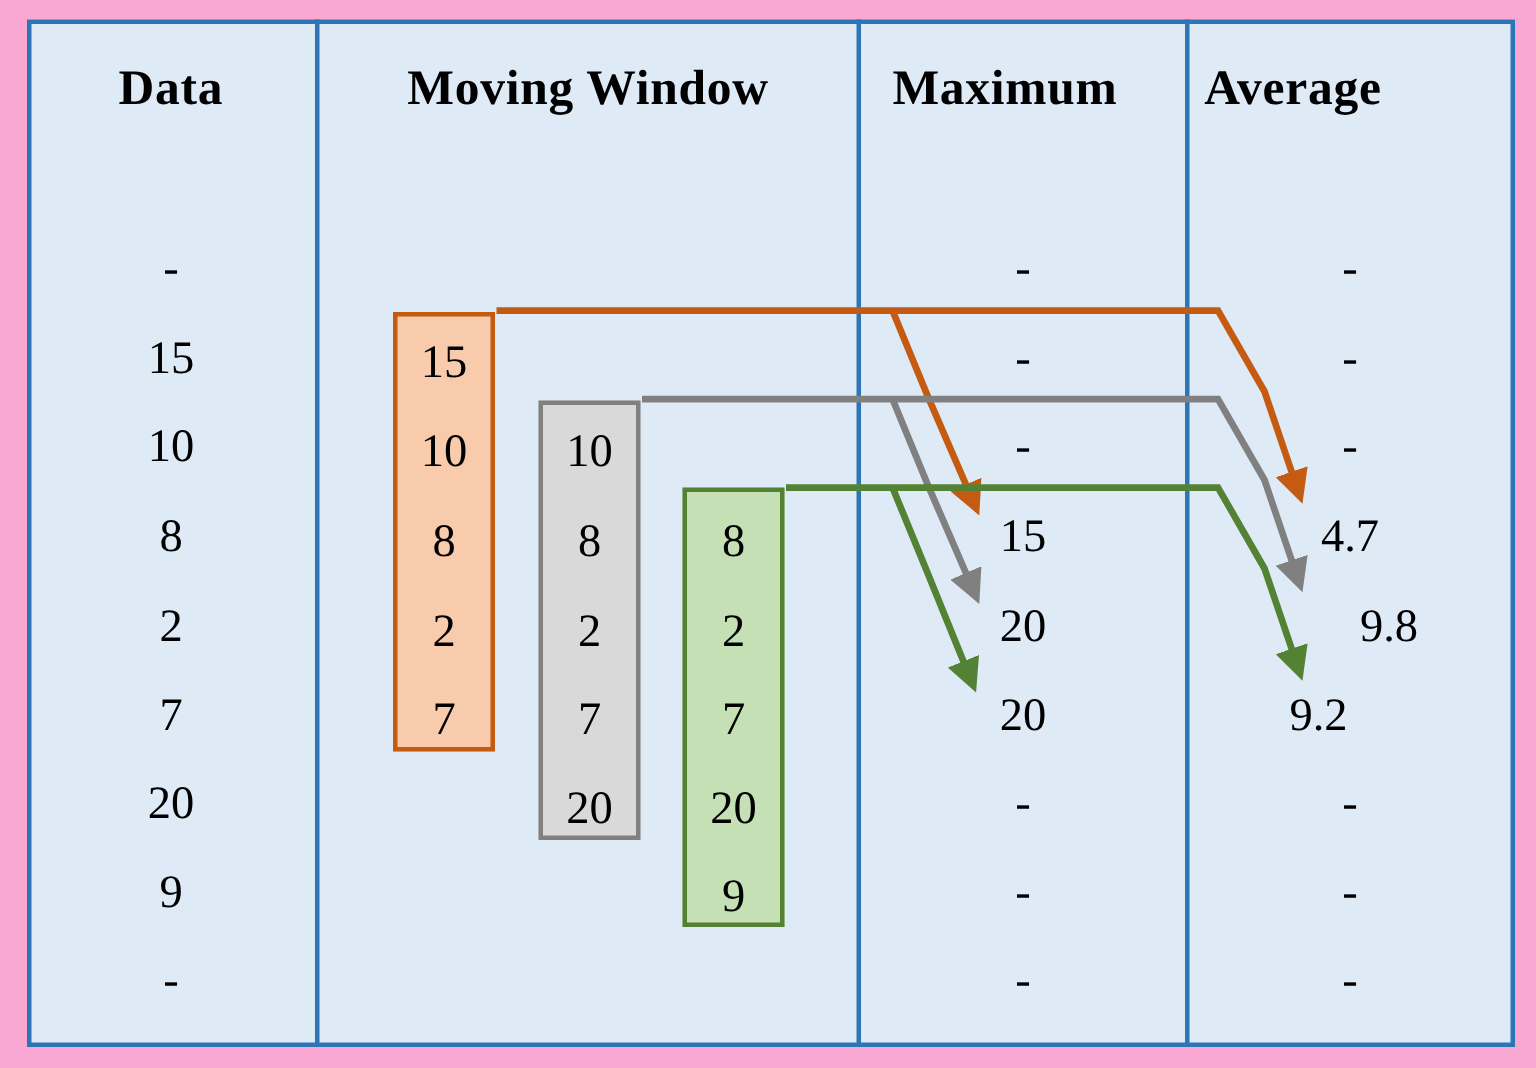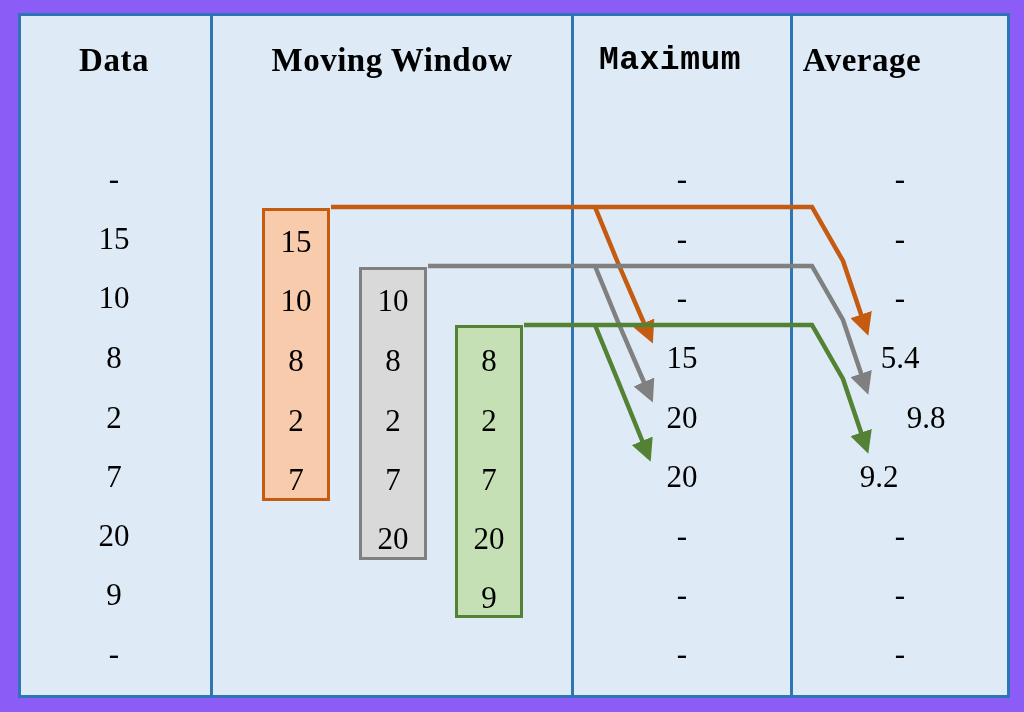--- a/index.html
+++ b/index.html
@@ -11,21 +11,21 @@
   body {
     width: 1024px;
     height: 712px;
     font-family: "Liberation Serif", "DejaVu Serif", serif;
     overflow: hidden;
   }
   #stage {
     position: relative;
     width: 1024px;
     height: 712px;
-    background: #8b5cf6;
+    background: #f9a8d4;
   }
   
   #table-frame {
     position: absolute;
     left: 18px;
     top: 13px;
     width: 992px;
     height: 685px;
     background: #DEEAF6;
     border: 3px solid #2E75B6;
@@ -89,21 +89,21 @@
 <div id="stage">
 
   <div id="table-frame"></div>
 
   <div class="col-divider" style="left:210px;"></div>
   <div class="col-divider" style="left:571px;"></div>
   <div class="col-divider" style="left:790px;"></div>
 
   <div class="cell header" style="left:18px; top:60px; width:192px;">Data</div>
   <div class="cell header" style="left:213px; top:60px; width:358px;text-align:center;">Moving Window</div>
-  <div class="cell header" style="left:574px; top:60px; width:192px;font-family:Liberation Mono, monospace;">Maximum</div>
+  <div class="cell header" style="left:574px; top:60px; width:192px;">Maximum</div>
   <div class="cell header" style="left:755px; top:60px; width:214px;">Average</div>
 
   <div class="cell" style="left:18px; top:178px; width:192px;">-</div>
   <div class="cell" style="left:18px; top:238px; width:192px;">15</div>
   <div class="cell" style="left:18px; top:297px; width:192px;">10</div>
   <div class="cell" style="left:18px; top:357px; width:192px;">8</div>
   <div class="cell" style="left:18px; top:417px; width:192px;">2</div>
   <div class="cell" style="left:18px; top:476px; width:192px;">7</div>
   <div class="cell" style="left:18px; top:535px; width:192px;">20</div>
   <div class="cell" style="left:18px; top:594px; width:192px;">9</div>
@@ -115,21 +115,21 @@
   <div class="cell" style="left:574px; top:357px; width:216px;">15</div>
   <div class="cell" style="left:574px; top:417px; width:216px;">20</div>
   <div class="cell" style="left:574px; top:476px; width:216px;">20</div>
   <div class="cell" style="left:574px; top:535px; width:216px;">-</div>
   <div class="cell" style="left:574px; top:594px; width:216px;">-</div>
   <div class="cell" style="left:574px; top:653px; width:216px;">-</div>
 
   <div class="cell" style="left:793px; top:178px; width:214px;">-</div>
   <div class="cell" style="left:793px; top:238px; width:214px;">-</div>
   <div class="cell" style="left:793px; top:297px; width:214px;">-</div>
-  <div class="cell" style="left:793px; top:357px; width:214px;">5.4</div>
+  <div class="cell" style="left:793px; top:357px; width:214px;">4.7</div>
   <div class="cell" style="left:819px; top:417px; width:214px;">9.8</div>
   <div class="cell" style="left:793px; top:476px; width:172px;">9.2</div>
   <div class="cell" style="left:793px; top:535px; width:214px;">-</div>
   <div class="cell" style="left:793px; top:594px; width:214px;">-</div>
   <div class="cell" style="left:793px; top:653px; width:214px;">-</div>
 
   <div class="window-box" id="win-orange" style="left:262px; top:208px; width:68px; height:293px;">
     <div class="wcell" style="top:30px;">15</div>
     <div class="wcell" style="top:89px;">10</div>
     <div class="wcell" style="top:149px;">8</div>

